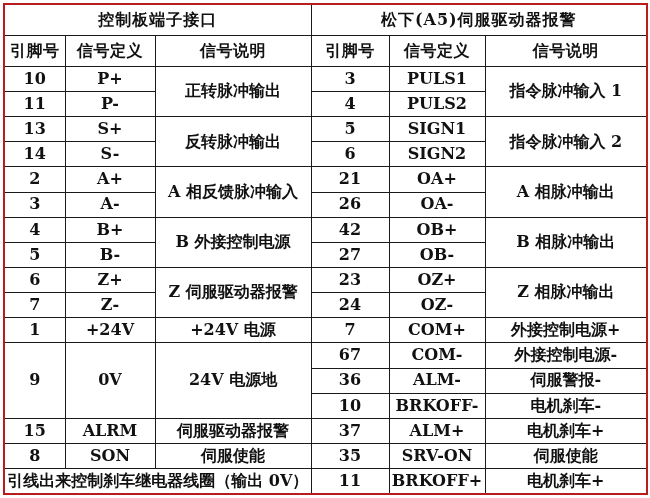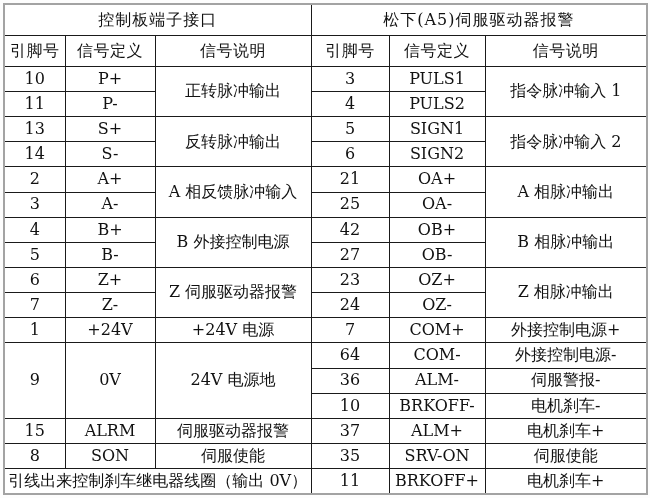--- a/index.html
+++ b/index.html
@@ -29,21 +29,21 @@
   table.pin-table td {
     border: 1.5px solid #1a1a1a;
     text-align: center;
     vertical-align: middle;
     font-size: 16px;
     line-height: 1.15;
     padding: 1px 2px;
     overflow: hidden;
     white-space: nowrap;
   }
-  table.pin-table { border: 2px solid #a3a3a3; }
+  table.pin-table { border: 2px solid #b91c1c; font-weight: bold; }
   tr.hdr1 { height: 31px; }
   tr.hdr2 { height: 31px; }
   tr.datarow { height: 25px; }
   td.title-cell { letter-spacing: 1px; }
   td.colhead { letter-spacing: 0.5px; }
 </style>
 </head>
 <body>
 
 <div class="page">
@@ -106,21 +106,21 @@
       <td>2</td>
       <td>A+</td>
       <td rowspan="2">A 相反馈脉冲输入</td>
       <td>21</td>
       <td>OA+</td>
       <td rowspan="2">A 相脉冲输出</td>
     </tr>
     <tr class="datarow">
       <td>3</td>
       <td>A-</td>
-      <td>25</td>
+      <td>26</td>
       <td>OA-</td>
     </tr>
 
     <tr class="datarow">
       <td>4</td>
       <td>B+</td>
       <td rowspan="2">B 外接控制电源</td>
       <td>42</td>
       <td>OB+</td>
       <td rowspan="2">B 相脉冲输出</td>
@@ -153,21 +153,21 @@
       <td>+24V 电源</td>
       <td>7</td>
       <td>COM+</td>
       <td>外接控制电源+</td>
     </tr>
 
     <tr class="datarow">
       <td rowspan="3">9</td>
       <td rowspan="3">0V</td>
       <td rowspan="3">24V 电源地</td>
-      <td>64</td>
+      <td>67</td>
       <td>COM-</td>
       <td>外接控制电源-</td>
     </tr>
     <tr class="datarow">
       <td>36</td>
       <td>ALM-</td>
       <td>伺服警报-</td>
     </tr>
     <tr class="datarow">
       <td>10</td>

